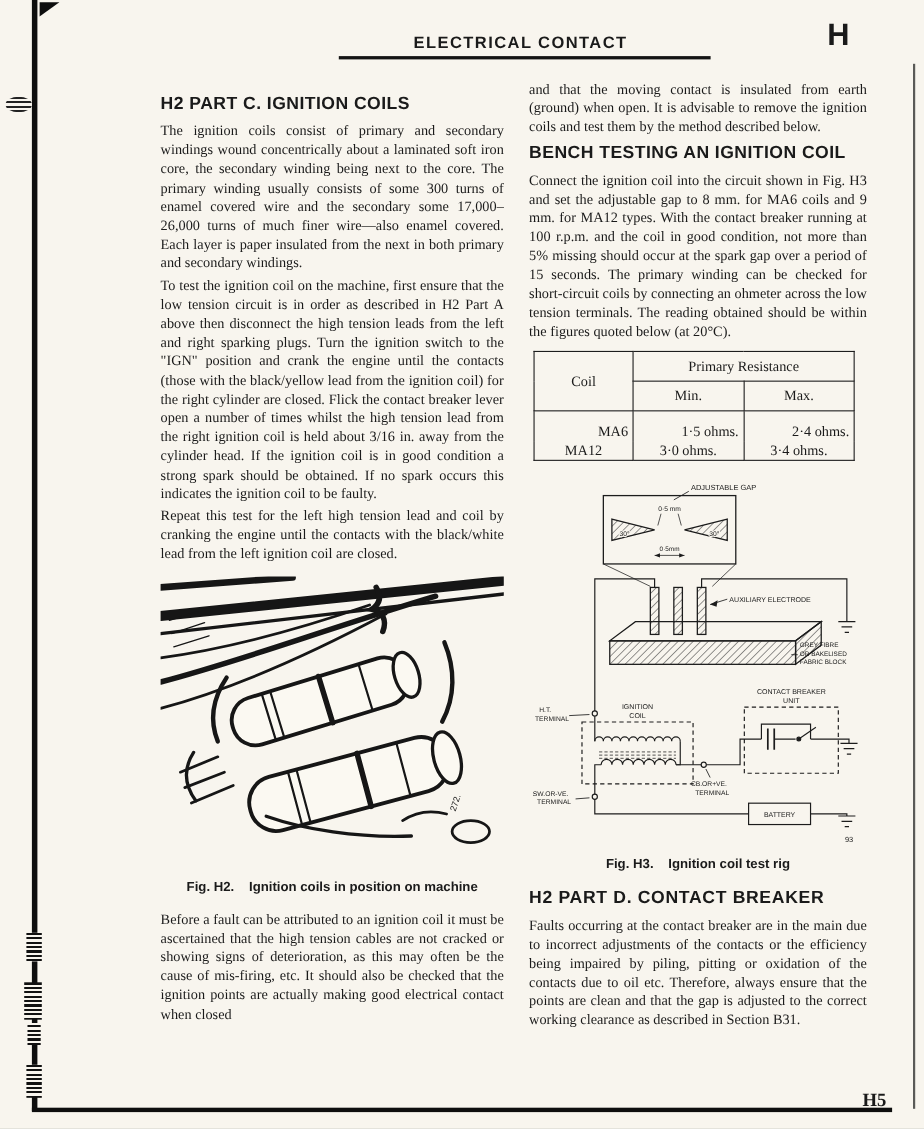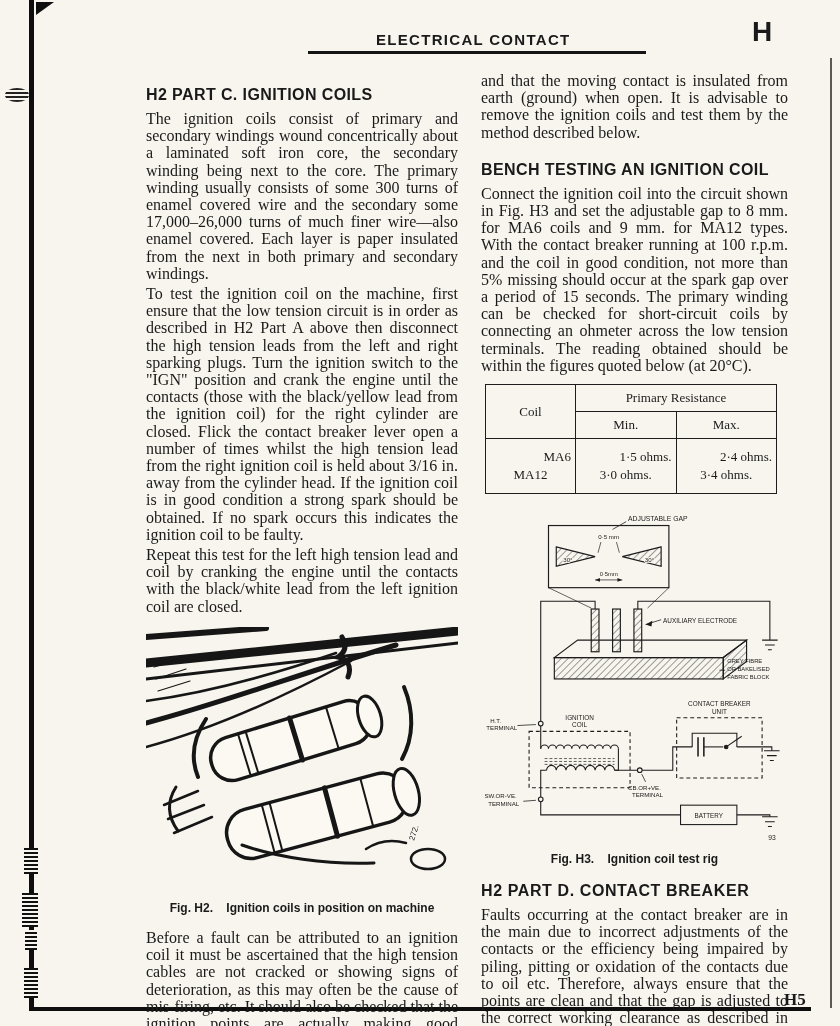--- a/index.html
+++ b/index.html
@@ -38,33 +38,33 @@
   }
   .page-number { position:absolute; left:784px; top:990px; font-weight:bold; font-size:17px; }
   
   .col { position:absolute; }
   .col-left  { left:146px; top:84px;  width:312px; }
   .col-right { left:481px; top:72px;  width:307px; }
   .sec-heading {
     font-family:Liberation Sans, sans-serif; font-weight:bold;
     font-size:16px; letter-spacing:.4px; margin:2px 0 6px;
   }
-  .body { font-size:16px; line-height:17.2px; text-align:justify; margin-bottom:3px; }
+  .body { font-size:13px; line-height:17.2px; text-align:justify; margin-bottom:3px; }
   .after-fig { margin-top:14px; }
-  .bench-heading { margin-top:20px; }
+  .bench-heading { margin-top:7px; }
   .partd-heading { margin-top:16px; letter-spacing:.6px; }
   
   .spec-table {
     border-collapse:collapse; margin:10px 2px 16px 4px; width:292px;
     font-size:13px; border:1.5px solid #1d1d1d; text-align:center;
   }
   .spec-table th, .spec-table td { border:1.3px solid #1d1d1d; font-weight:normal; padding:5px 4px; }
   .spec-table th.coil-col { width:90px; }
   .spec-table tr.data-first td { border-bottom:none; padding-top:10px; padding-bottom:1px;text-align:right; }
-  .spec-table tr.data-last  td { border-top:none;    padding-top:1px;  padding-bottom:10px; }
+  .spec-table tr.data-last  td { border-top:none;    padding-top:1px;  padding-bottom:0; }
   
   figure { margin:12px 0 0; }
   figcaption {
     text-align:center; margin-top:10px;
     font-family:"Liberation Sans", sans-serif; font-weight:bold; font-size:12px;
   }
   figcaption .fig-label { margin-right:10px; }
   .diagram-fig { margin-top:4px; }
   .diagram-fig figcaption { margin-top:4px; }
   svg text { font-family:"Liberation Sans", sans-serif; fill:#1a1a1a; }

